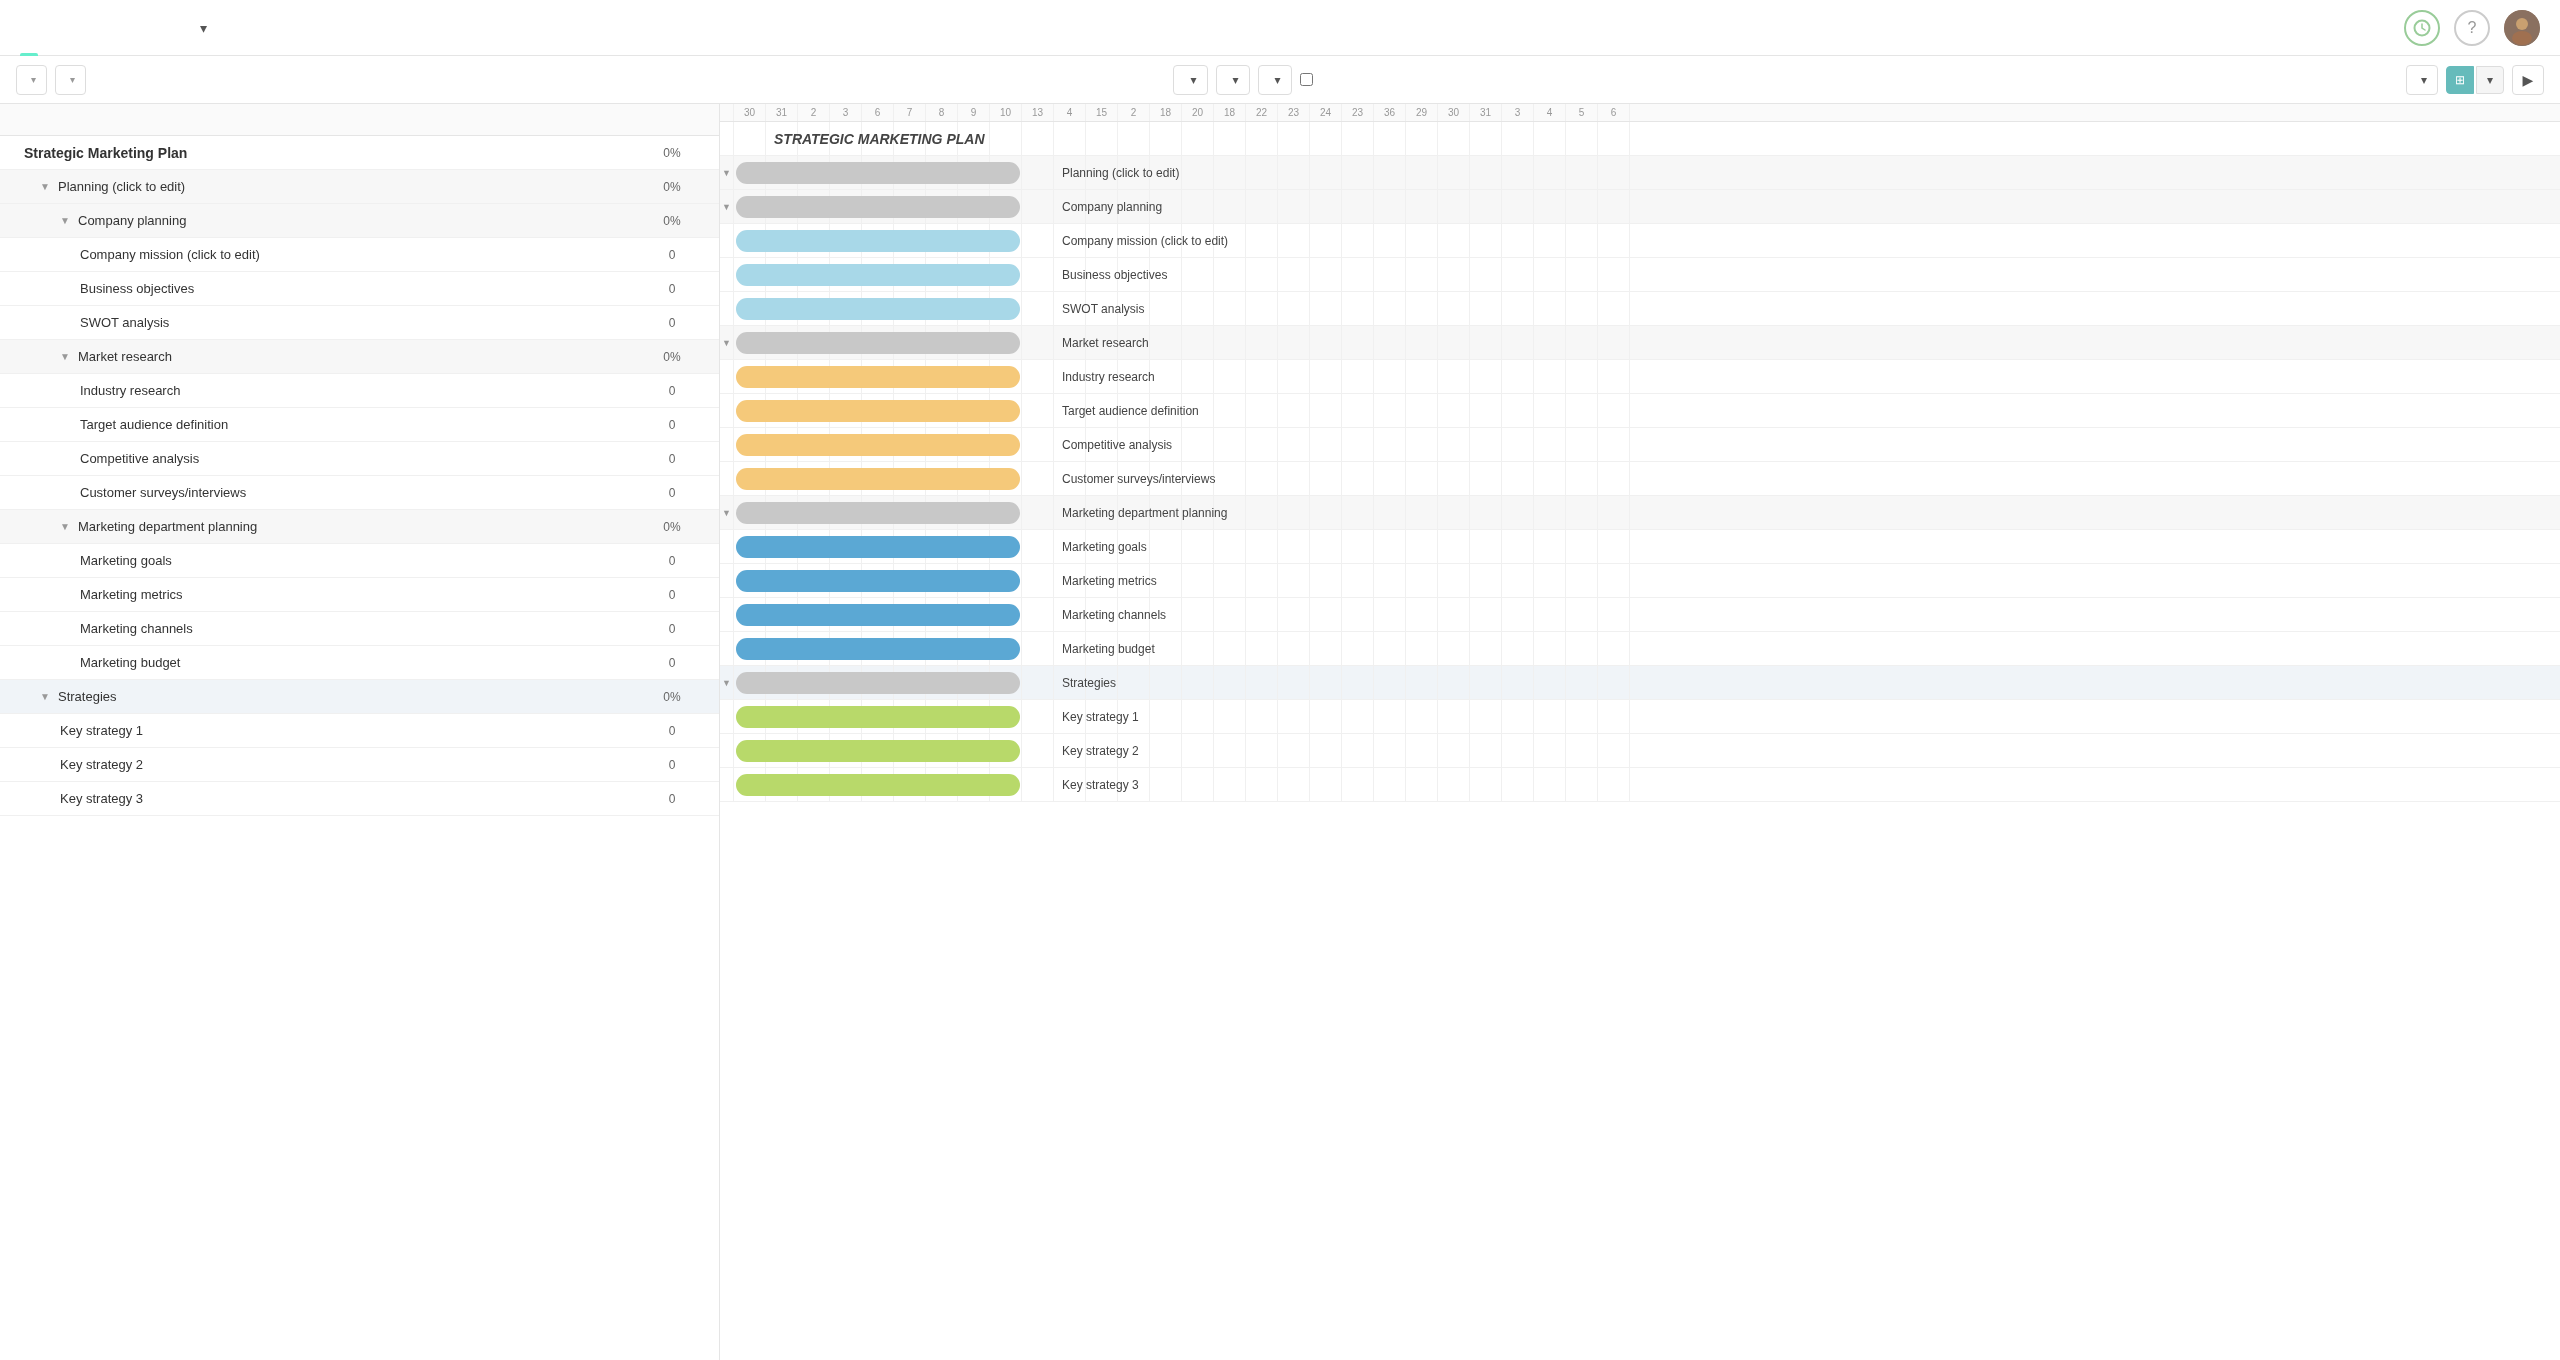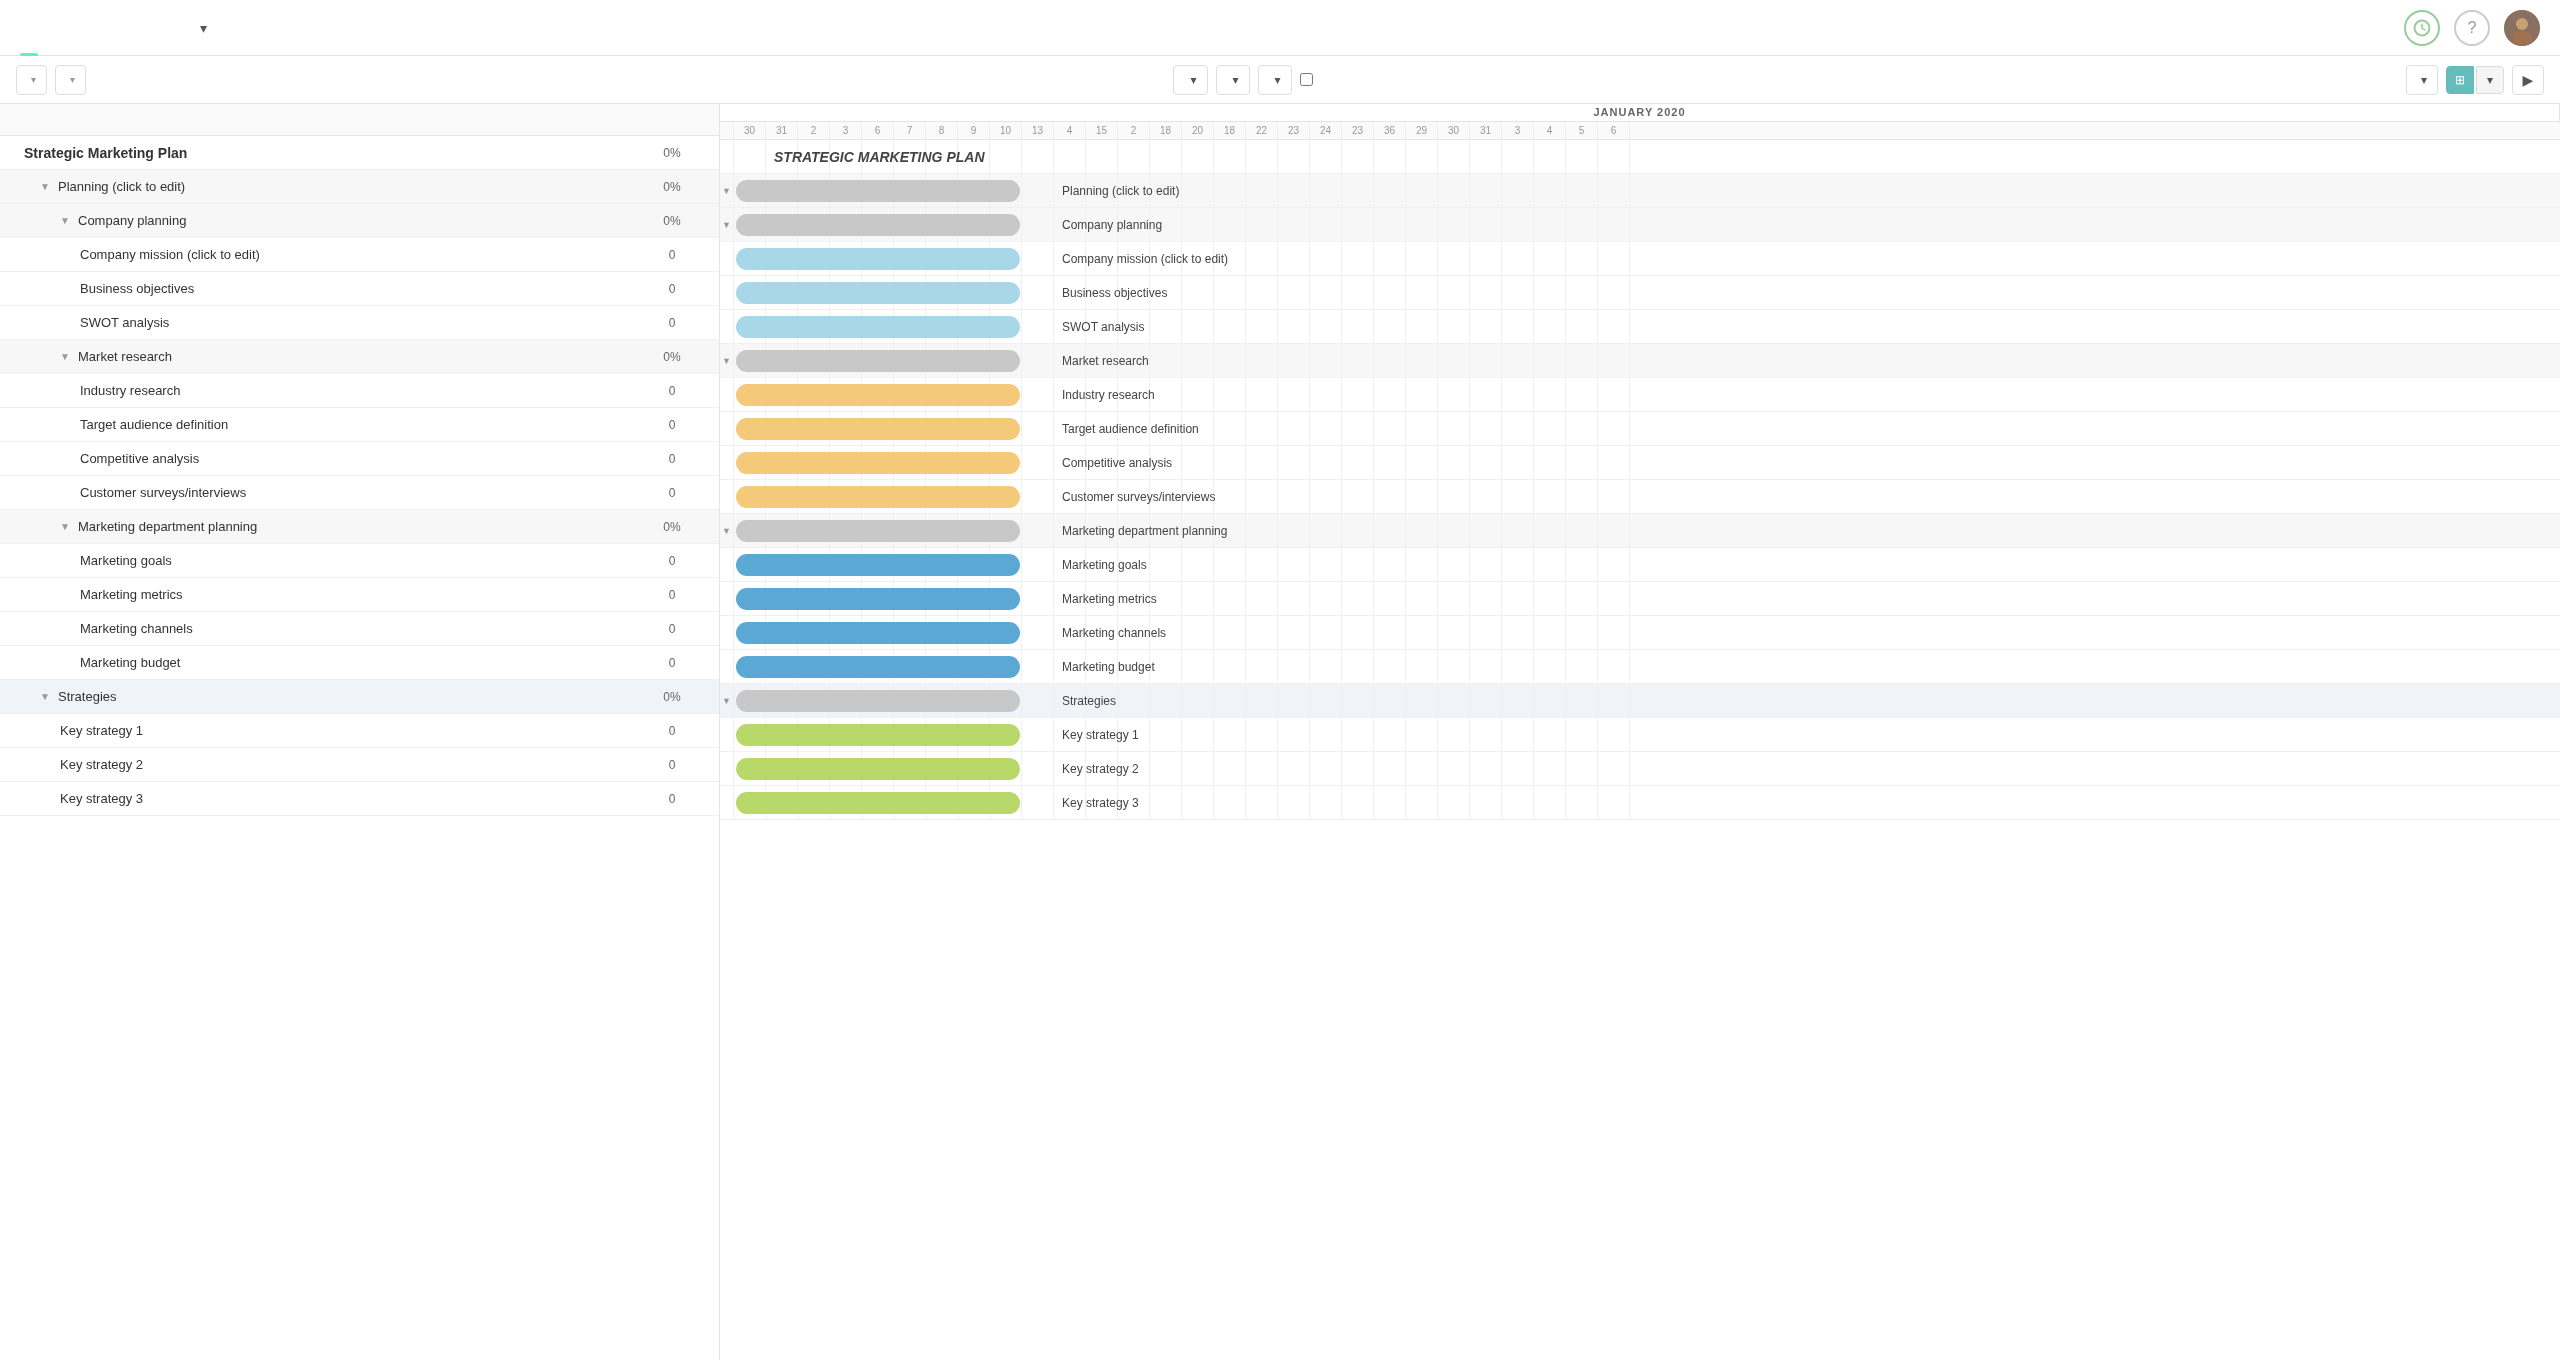--- a/index.html
+++ b/index.html
@@ -354,23 +354,20 @@
           <div class="row-name" style="padding-left:48px;">
             <span style="font-weight:400;font-size:13px;">Key strategy 3</span>
           </div>
           <div class="row-progress">0</div>
         </div>
       </div>
   </div>
 
   <div class="right-panel">
     <div class="gantt-header">
-      <div class="gantt-month-row">
-        <div class="gantt-month-label" id="month-label" style="flex: 1 1 0%; text-align: center; width: 896px; min-width: 896px;">JANUARY 2020</div>
-      </div>
       <div class="gantt-days-row" id="days-row">
           <div style="width: 14px; min-width: 14px; border-right: 1px solid rgb(240, 240, 240);"></div>
           <div class="gantt-day" style="width: 32px; min-width: 32px;">30</div>
           <div class="gantt-day" style="width: 32px; min-width: 32px;">31</div>
           <div class="gantt-day" style="width: 32px; min-width: 32px;">2</div>
           <div class="gantt-day" style="width: 32px; min-width: 32px;">3</div>
           <div class="gantt-day" style="width: 32px; min-width: 32px;">6</div>
           <div class="gantt-day" style="width: 32px; min-width: 32px;">7</div>
           <div class="gantt-day" style="width: 32px; min-width: 32px;">8</div>
           <div class="gantt-day" style="width: 32px; min-width: 32px;">9</div>

